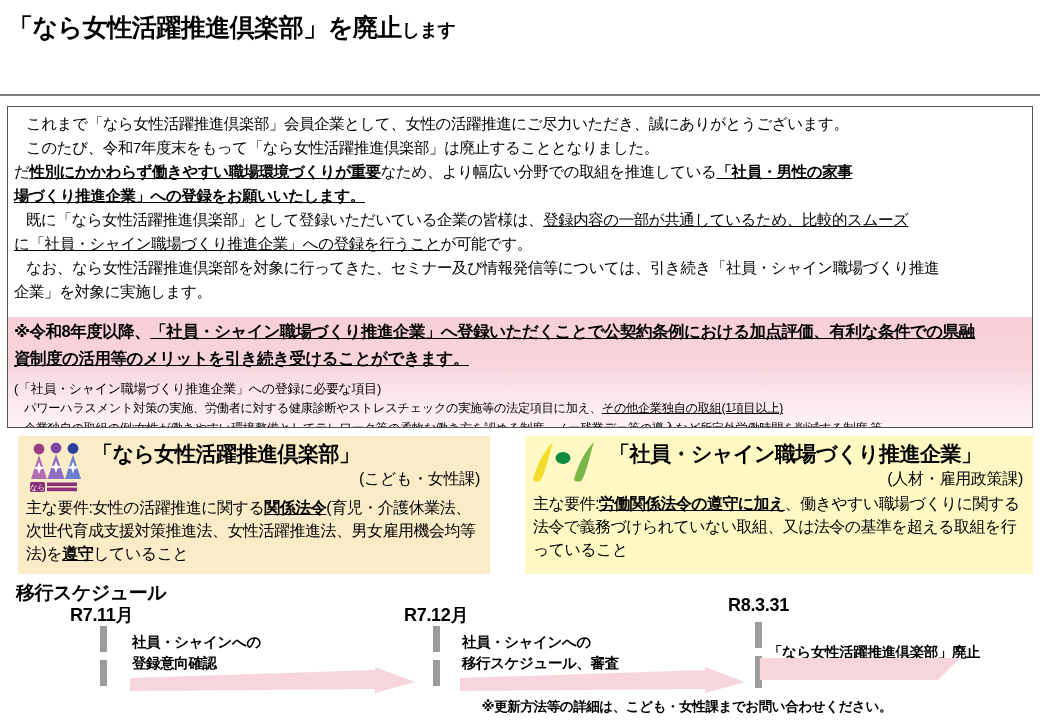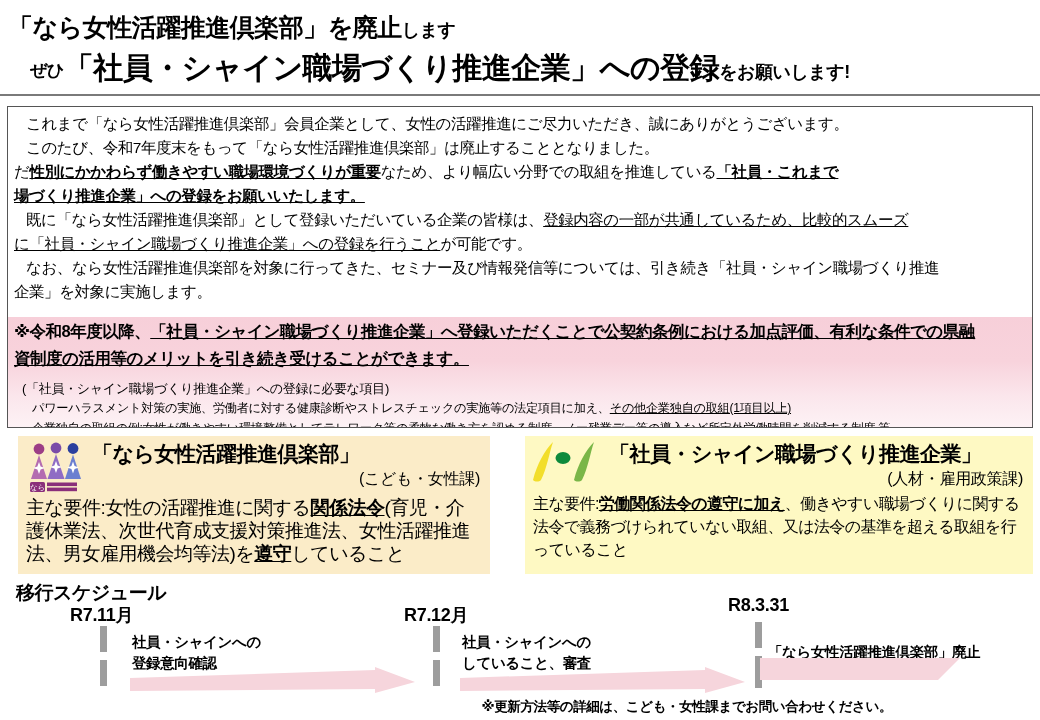--- a/index.html
+++ b/index.html
@@ -91,21 +91,21 @@
     font-weight: bold;
     line-height: 25px;
     letter-spacing: -0.5px;
     padding: 2px 6px 0 6px;
     white-space: nowrap;
   }
   .pink-note {
     font-size: 13px;
     line-height: 19px;
     letter-spacing: -0.3px;
-    padding: 0 14px;
+    padding: 0 6px;
     white-space: nowrap;
   }
   .pink-note.first { padding-top: 8px; }
   .pink-note.ind { text-indent: 10px; }
   .pink-note .sm { font-size: 12.2px; }
 
   
   .cmp {
     position: absolute;
     top: 436px;
@@ -144,21 +144,21 @@
   }
   .cmp-dept {
     font-size: 16px;
     text-align: right;
     padding-right: 10px;
     line-height: 22px;
     letter-spacing: -0.3px;
     white-space: nowrap;
   }
   .cmp-body {
-    font-size: 19px;
+    font-size: 16px;
     line-height: 23px;
     letter-spacing: -0.5px;
     padding: 2px 8px 0 8px;
   }
   .cmp-right .cmp-body { font-size: 16px; letter-spacing: -0.6px; }
 
   
   .logo-naraclub {
     width: 62px;
     height: 52px;
@@ -224,37 +224,34 @@
     font-weight: bold;
   }
 </style>
 </head>
 <body>
 
 <div class="header">
   <div class="hdr-line1">
     <span>「なら女性活躍推進倶楽部」</span><span>を廃止</span><span class="small">します</span>
   </div>
-  <div class="hdr-line2">
-    <span class="pre">ぜひ</span><span>「社員・シャイン職場づくり推進企業」への登録</span><span class="small">をお願いします!</span>
-  </div>
 </div>
 
 <div class="bodybox">
 
   <div class="para indent t1">
     <span>これまで「なら女性活躍推進倶楽部」会員企業として、女性の活躍推進にご尽力いただき、誠にありがとうございます。</span>
   </div>
 
   <div class="para indent">
     <span>このたび、令和7年度末をもって「なら女性活躍推進倶楽部」は廃止することとなりました。</span>
   </div>
 
   <div class="para">
-    <span>だ</span><span class="bu">性別にかかわらず働きやすい職場環境づくりが重要</span><span>なため、より幅広い分野での取組を推進している</span><span class="bu">「社員・これまで</span>
+    <span>だ</span><span class="bu">性別にかかわらず働きやすい職場環境づくりが重要</span><span>なため、より幅広い分野での取組を推進している</span><span class="bu">「社員・男性の家事</span>
   </div>
   <div class="para">
     <span class="bu">場づくり推進企業」への登録をお願いいたします。</span>
   </div>
 
   <div class="para indent">
     <span>既に「なら女性活躍推進倶楽部」として登録いただいている企業の皆様は、</span><span class="u">登録内容の一部が共通しているため、比較的スムーズ</span>
   </div>
   <div class="para">
     <span class="u">に「社員・シャイン職場づくり推進企業」への登録を行うこと</span><span>が可能です。</span>
@@ -351,21 +348,21 @@
   </div>
   <svg class="arrow" style="left:130px; top:87px; width:285px;" viewBox="0 0 285 26" preserveAspectRatio="none">
     <path d="M0 11 L245 3 L245 0 L285 15 L245 26 L245 22 L0 24 Z" fill="#f6d5dc"></path>
   </svg>
 
   <div class="ms-label" style="left:404px; top:23px;">R7.12月</div>
   <div class="ms-tick" style="left:433px; top:46px; height:26px;"></div>
   <div class="ms-tick" style="left:433px; top:80px; height:26px;"></div>
   <div class="ms-desc" style="left:462px; top:52px;">
     <div>社員・シャインへの</div>
-    <div>していること、審査</div>
+    <div>移行スケジュール、審査</div>
   </div>
   <svg class="arrow" style="left:460px; top:87px; width:285px;" viewBox="0 0 285 26" preserveAspectRatio="none">
     <path d="M0 11 L245 3 L245 0 L285 15 L245 26 L245 22 L0 24 Z" fill="#f6d5dc"></path>
   </svg>
 
   <div class="ms-label" style="left:728px; top:15px;">R8.3.31</div>
   <div class="ms-tick" style="left:755px; top:42px; height:26px;"></div>
   <div class="ms-tick" style="left:755px; top:76px; height:32px;"></div>
   <div class="ms-desc" style="left:768px; top:62px;">
     <div>「なら女性活躍推進倶楽部」廃止</div>

